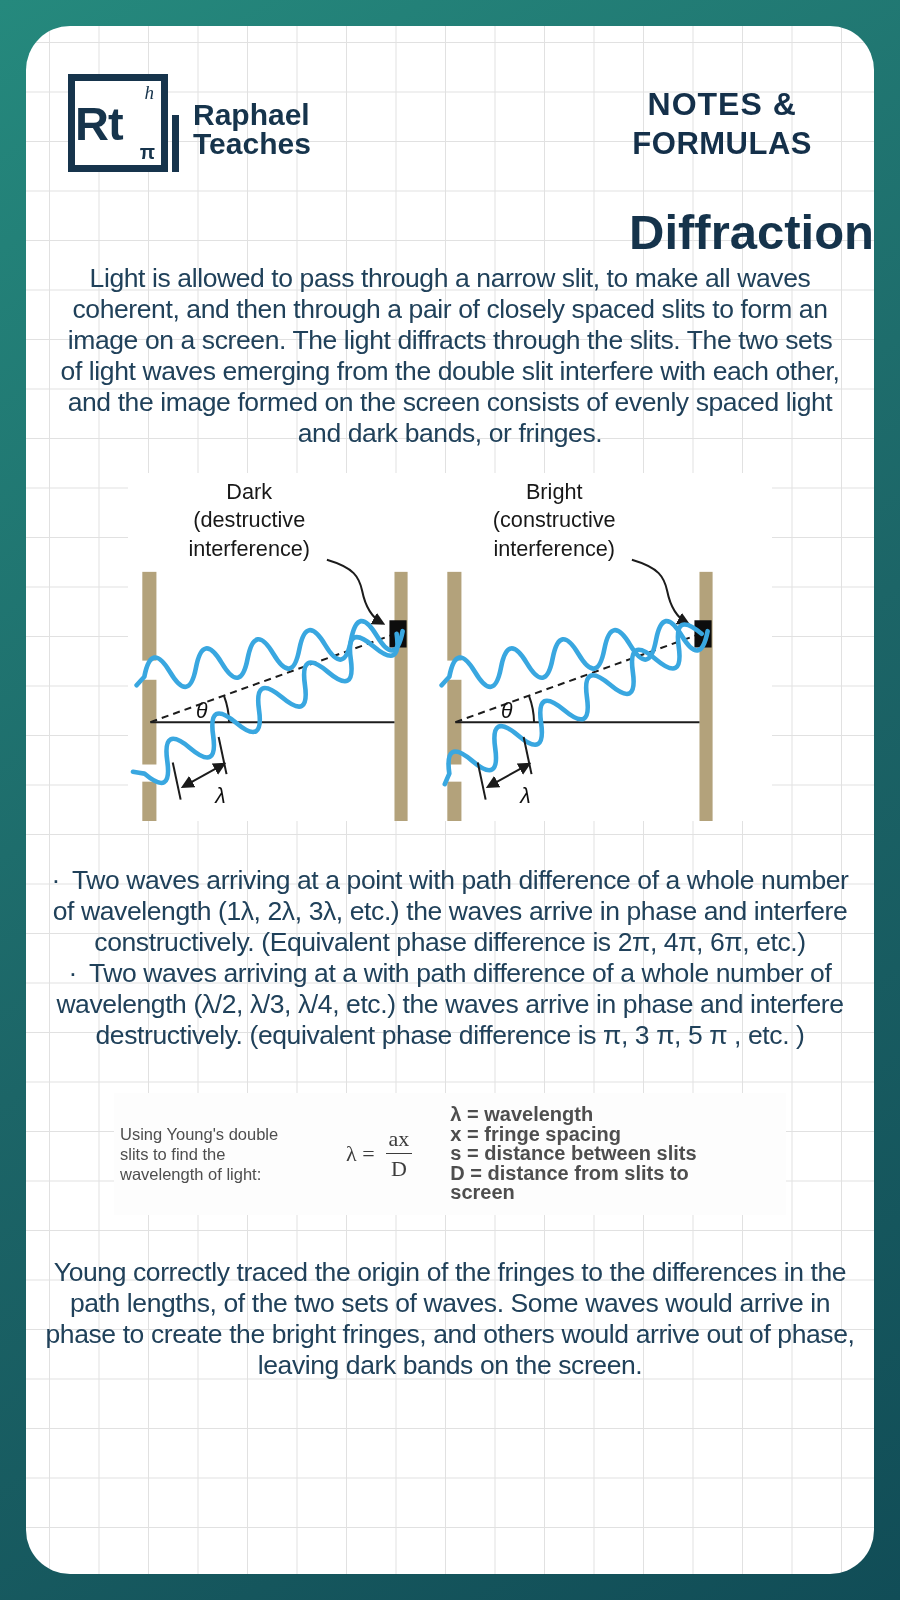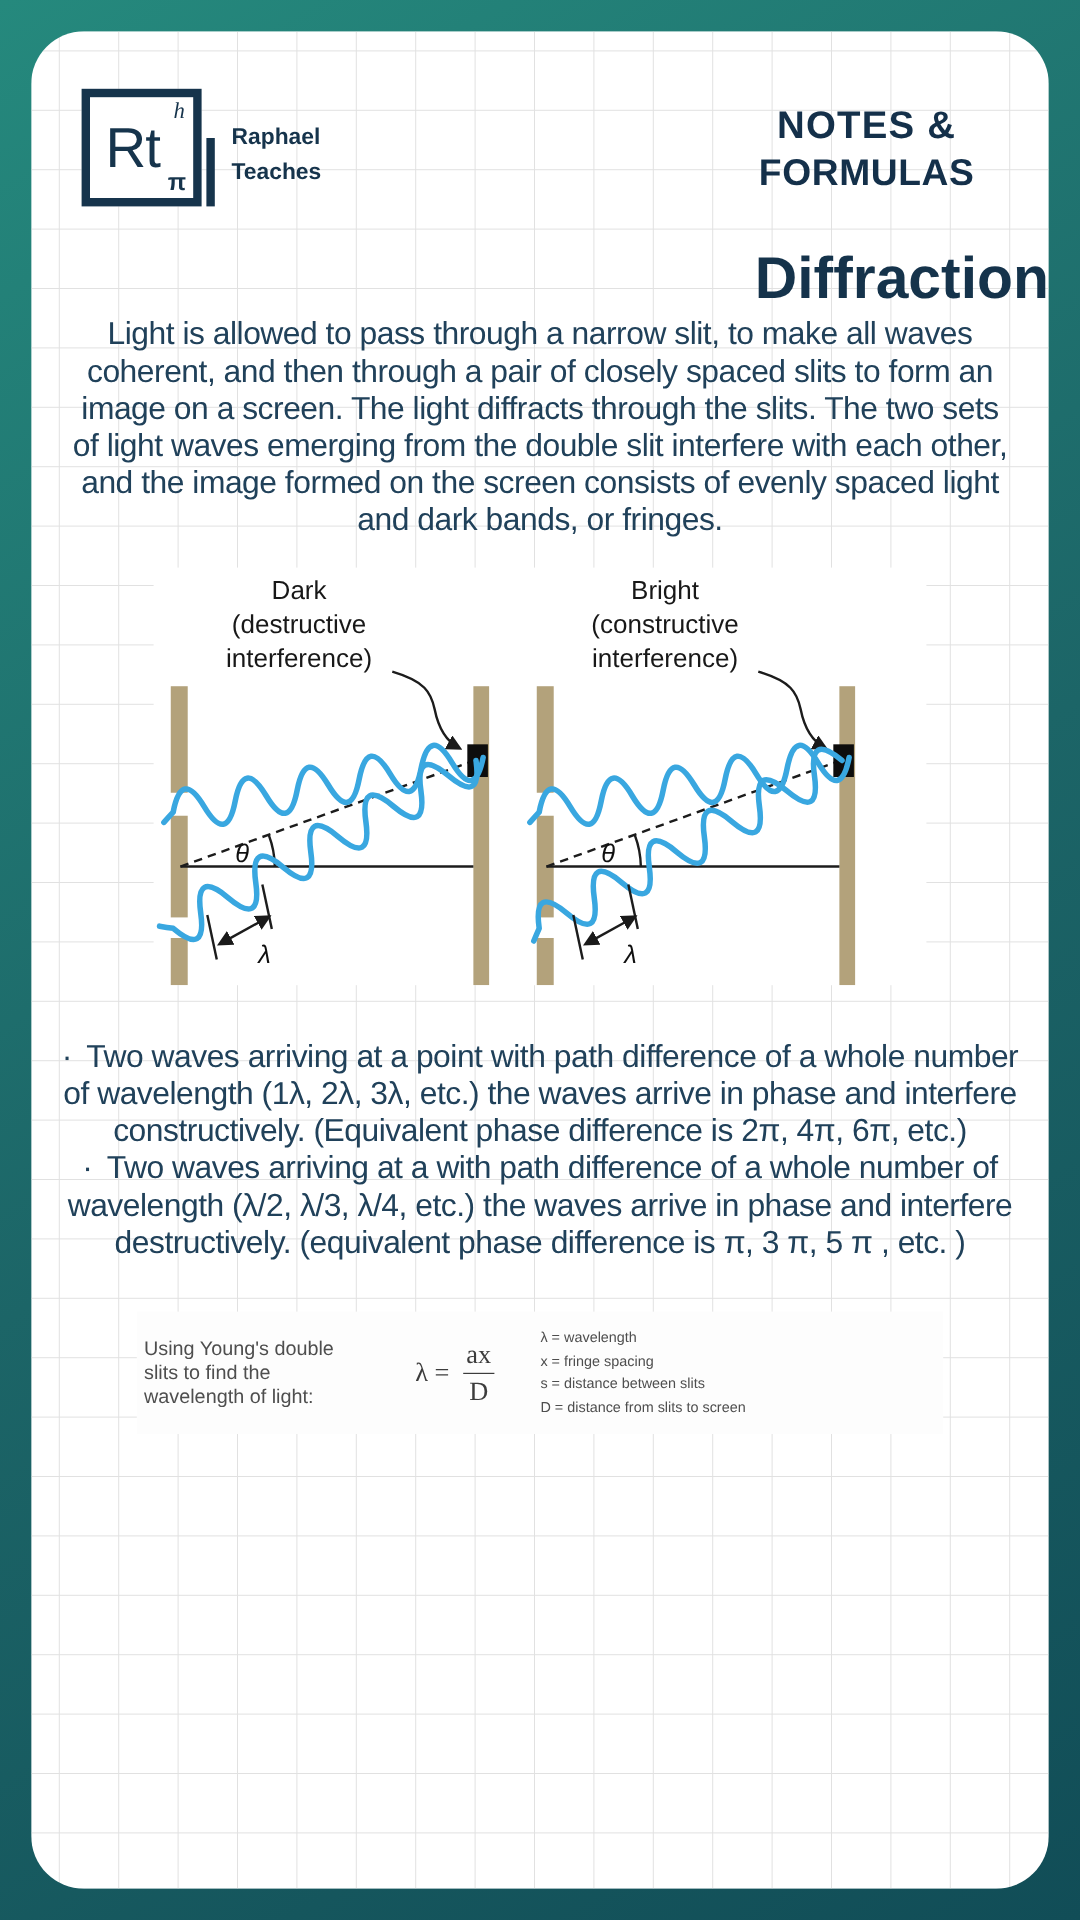--- a/index.html
+++ b/index.html
@@ -32,40 +32,40 @@
   }
   .logo-wrap { display: flex; align-items: flex-start; }
   .logo-box {
     width: 100px; height: 98px;
     border: 7px solid #16344c;
     position: relative;
     background: #fff;
     flex-shrink: 0;
   }
   .logo-rt {
-    position: absolute; left: 13px; top: 50%;
+    position: absolute; left: 0; top: 50%;
     transform: translateY(-50%);
-    font-size: 47px; font-weight: normal; color: #16344c; letter-spacing: -1px;
+    font-size: 47px; font-weight: bold; color: #16344c; letter-spacing: -1px;
   }
   .logo-sup {
     position: absolute; top: 1px; right: 7px;
     font-family: "Liberation Serif", serif; font-style: italic;
     font-size: 19px; color: #16344c;
   }
   .logo-sub {
     position: absolute; bottom: 1px; right: 6px;
     font-size: 20px; font-weight: bold; color: #16344c;
   }
   .logo-bar {
     width: 7px; height: 57px; background: #16344c;
     margin: 41px 0 0 4px;
   }
   .brand {
     margin: 26px 0 0 14px;
-    font-size: 19px; font-weight: bold; color: #16344c; line-height: 29px;
+    font-size: 30px; font-weight: bold; color: #16344c; line-height: 29px;
   }
   .notes-title { text-align: center; color: #14304a; margin-top: 12px; }
   .notes-line1 { font-size: 32px; font-weight: 800; letter-spacing: 1px; }
   .notes-line2 { font-size: 31px; font-weight: 800; letter-spacing: 0.5px; margin-top: 3px; }
   
   .page-title {
     text-align: right;
     font-size: 49px; font-weight: 700;
     color: #15334b; letter-spacing: 0px;
     margin-top: 32px;
@@ -102,21 +102,21 @@
   }
   .f-caption { font-size: 16.5px; line-height: 20px; width: 190px; flex-shrink: 0; }
   .f-eq {
     font-family: "Liberation Serif", serif;
     font-size: 22px; color: #3c3c3c;
     display: flex; align-items: center; gap: 9px; flex-shrink: 0;
   }
   .frac { display: inline-flex; flex-direction: column; align-items: center; line-height: 1.05; }
   .frac .num { padding: 0 5px 3px; }
   .frac .den { border-top: 1.6px solid #3c3c3c; padding: 3px 5px 0; }
-  .f-legend { font-size: 12px; line-height: 19.5px; width: 275px; }
+  .f-legend { font-size: 20px; line-height: 19.5px; width: 275px; font-weight: bold; }
   
   .closing { width: 812px; margin: 42px auto 0; }
 </style>
 </head>
 <body>
 
 <div class="card">
 
   <div class="header">
     <div class="logo-wrap">
@@ -230,14 +230,15 @@
       </span>
     </div>
     <div class="f-legend">
       <div>λ = wavelength</div>
       <div>x = fringe spacing</div>
       <div>s = distance between slits</div>
       <div>D = distance from slits to screen</div>
     </div>
   </div>
 
+  <p class="body-text closing">Young correctly traced the origin of the fringes to the differences in the path lengths, of the two sets of waves. Some waves would arrive in phase to create the bright fringes, and others would arrive out of phase, leaving dark bands on the screen.</p>
 
 </div>
 
 </body></html>

